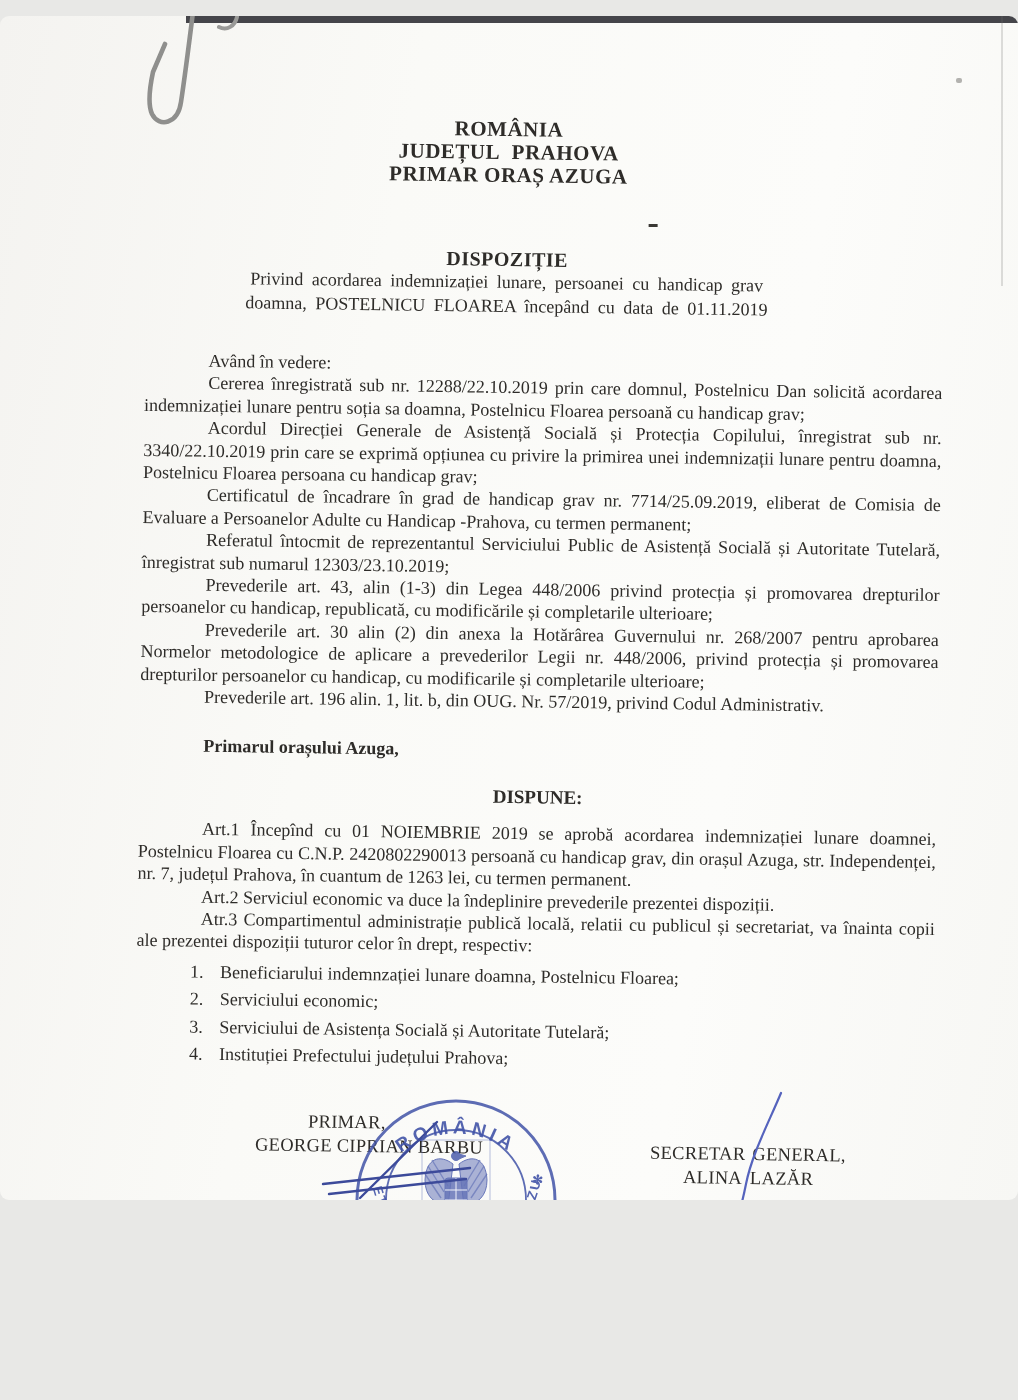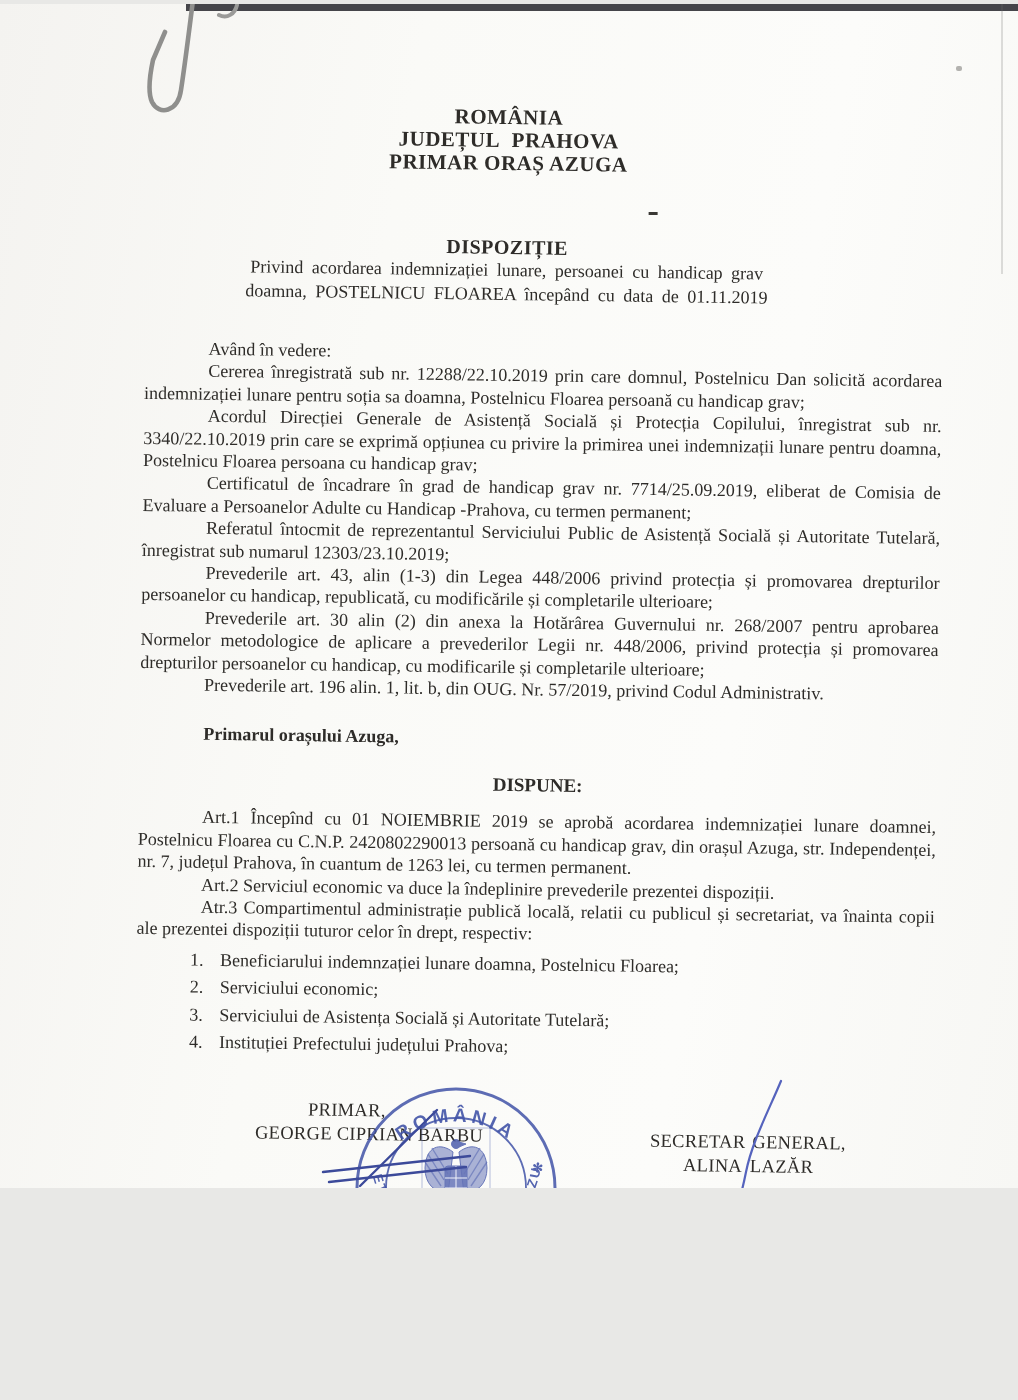--- a/index.html
+++ b/index.html
@@ -1,19 +1,19 @@
 <!DOCTYPE html>
 <html><head>
 <meta charset="utf-8">
 <style>
   html,body{margin:0;padding:0;background:#e8e8e6;}
   #stage{
-    position:relative;width:1018px;height:1184px;margin:4px auto;overflow:hidden;
+    position:relative;width:1018px;height:1184px;margin:16px auto;overflow:hidden;
     background:linear-gradient(100deg,#f4f3f0 0%,#fafaf7 35%,#fcfcfa 70%,#f7f7f4 100%);
-    font-family:"Liberation Serif",serif;color:#2e2c29;
+    font-family:"Liberation Serif",serif;color:#2e2c29;border-radius:9px;
   }
   .abs{position:absolute;}
   
   .top-edge{left:186px;top:0;right:0;height:7px;background:#45454a;}
   .right-line{left:1001px;top:0;width:2px;height:270px;background:rgba(110,110,108,.22);}
   .speck{left:956px;top:62px;width:6px;height:5px;background:rgba(120,118,115,.55);border-radius:2px;}
   .smudge1{left:953px;top:1360px;width:9px;height:11px;background:#6f5a40;opacity:.75;transform:rotate(18deg);border-radius:2px;}
   .smudge2{left:964px;top:1368px;width:6px;height:6px;background:#7a6244;opacity:.6;transform:rotate(-20deg);border-radius:2px;}
   
   .doc{left:0;top:0;width:1018px;transform:rotate(0.8deg);transform-origin:510px 110px;}

